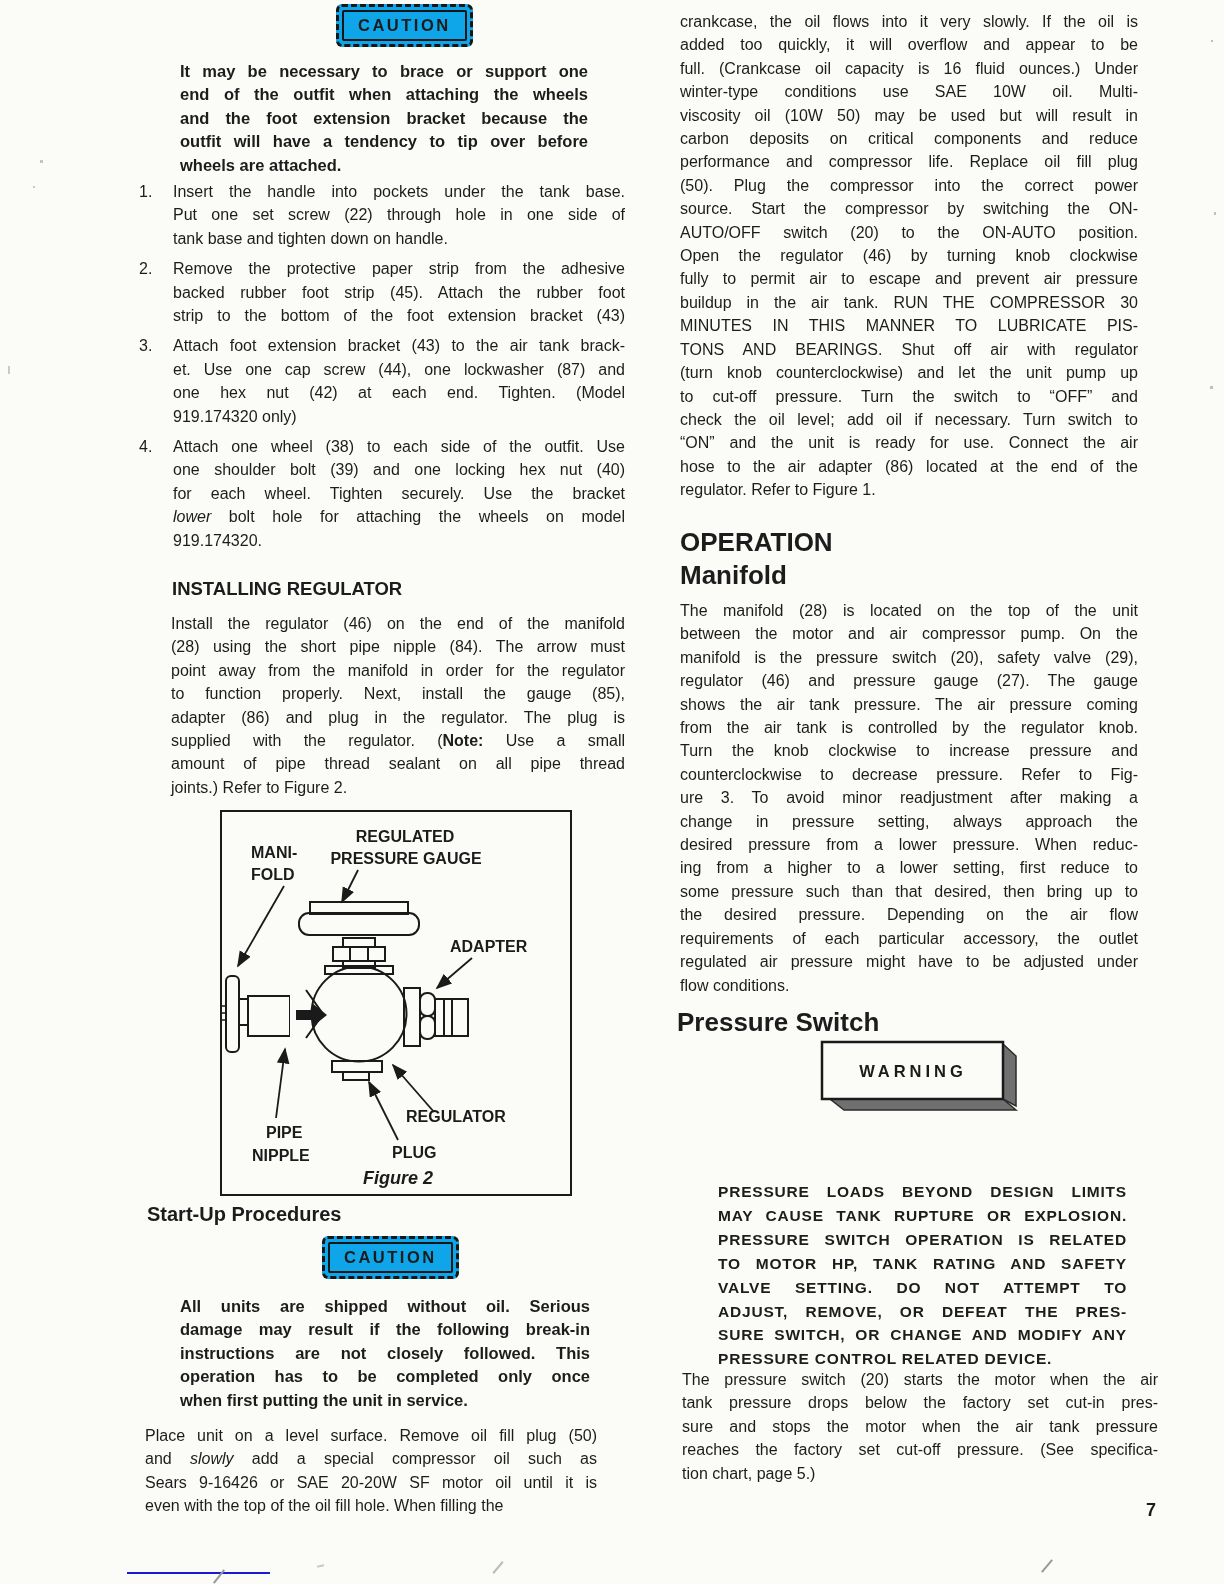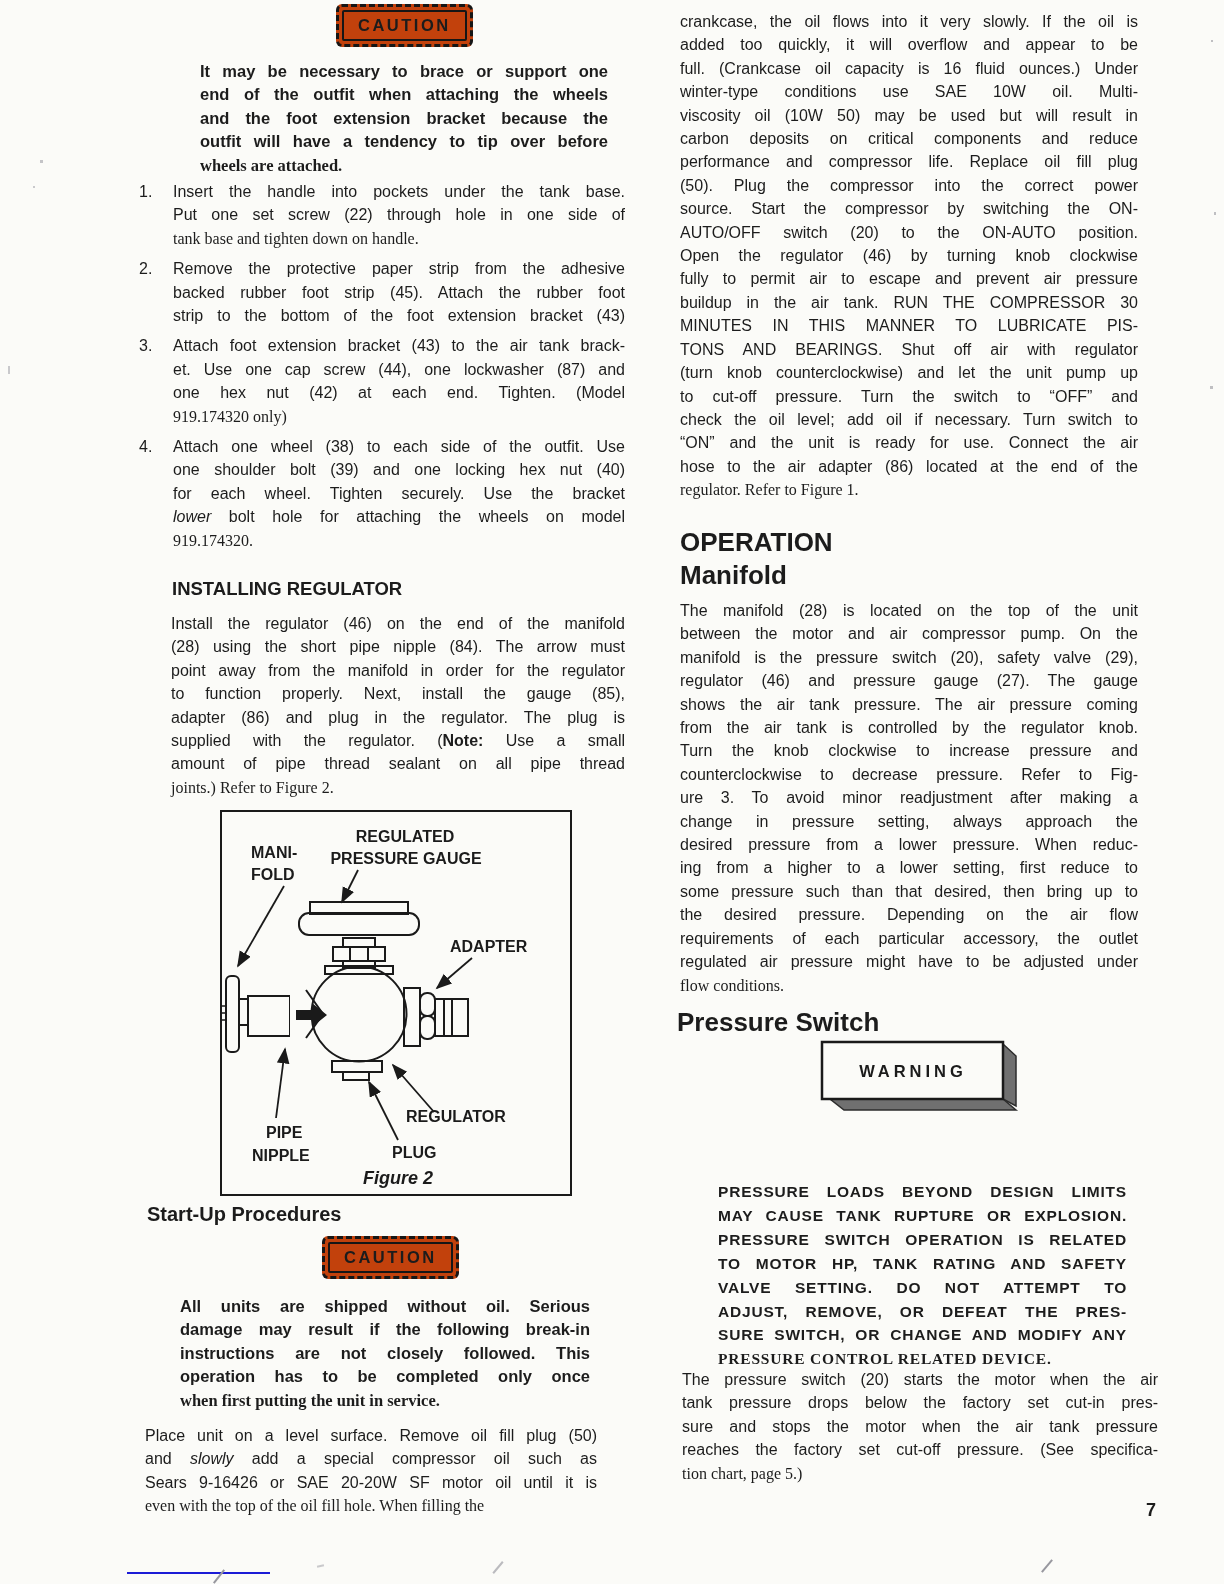--- a/index.html
+++ b/index.html
@@ -2,48 +2,48 @@
 <html><head>
 <meta charset="utf-8">
 <style>
   html,body{margin:0;padding:0;background:#d8d8d8;}
   .page{position:relative;width:1224px;height:1584px;background:#fbfbf8;color:#1c1c1c;
         font-family:"Liberation Sans",sans-serif;overflow:hidden;}
   .abs{position:absolute;}
   .para{font-size:16px;line-height:23.4px;}
   .para.b{font-weight:700;font-size:16.5px;}
   .ln{text-align:justify;text-align-last:justify;}
-  .ln.last{text-align-last:left;font-family:Liberation Serif, serif;}
+  .ln.last{text-align-last:left;}
   .step{position:relative;padding-left:34px;margin-bottom:7px;}
   .stepnum{position:absolute;left:0;top:0;}
   .hd{font-weight:700;}
   .hd.caps{font-size:18.5px;}
   .hd.sub{font-size:26px;}
-  .stampWrap{border:3px dashed #161616;border-radius:6px;padding:3px;background:#c2410c;}
+  .stampWrap{border:3px dashed #161616;border-radius:6px;padding:3px;background:#0ea5e9;}
   .stamp{border:2.5px solid #161616;border-radius:2px;padding:4px 14px;text-align:center;
          font-weight:700;font-size:16.5px;letter-spacing:2.5px;}
   .warnpara{font-size:15.5px;font-weight:700;letter-spacing:0.8px;line-height:23.9px;}
   .pageno{font-weight:700;font-size:18px;}
   .figbox{border:2.5px solid #1a1a1a;background:#fbfbf8;}
   .fig text{font-family:"Liberation Sans",sans-serif;font-weight:700;font-size:16px;fill:#1b1b1b;}
   .fig .caption{font-style:italic;font-size:18px;}
   .fig path,.fig rect,.fig circle,.fig line,.fig polyline{stroke:#1a1a1a;fill:none;}
   .blueline{background:#1b1bd6;}
   .mark{background:#98989f;}
 </style>
 </head>
 <body>
 
 <div class="page">
 
   <div class="abs stampWrap" style="left:336px;top:4px;">
     <div class="stamp">CAUTION</div>
   </div>
 
-  <div class="abs para b" style="left:180px;top:60px;width:408px;margin-left:20px;">
+  <div class="abs para b" style="left:180px;top:60px;width:408px;">
       <div class="ln">It may be necessary to brace or support one</div>
       <div class="ln">end of the outfit when attaching the wheels</div>
       <div class="ln">and the foot extension bracket because the</div>
       <div class="ln">outfit will have a tendency to tip over before</div>
       <div class="ln last">wheels are attached.</div>
     </div>
 
   <div class="abs para" style="left:139px;top:180px;width:486px;">
       <div class="step">
         <span class="stepnum">1.</span>

